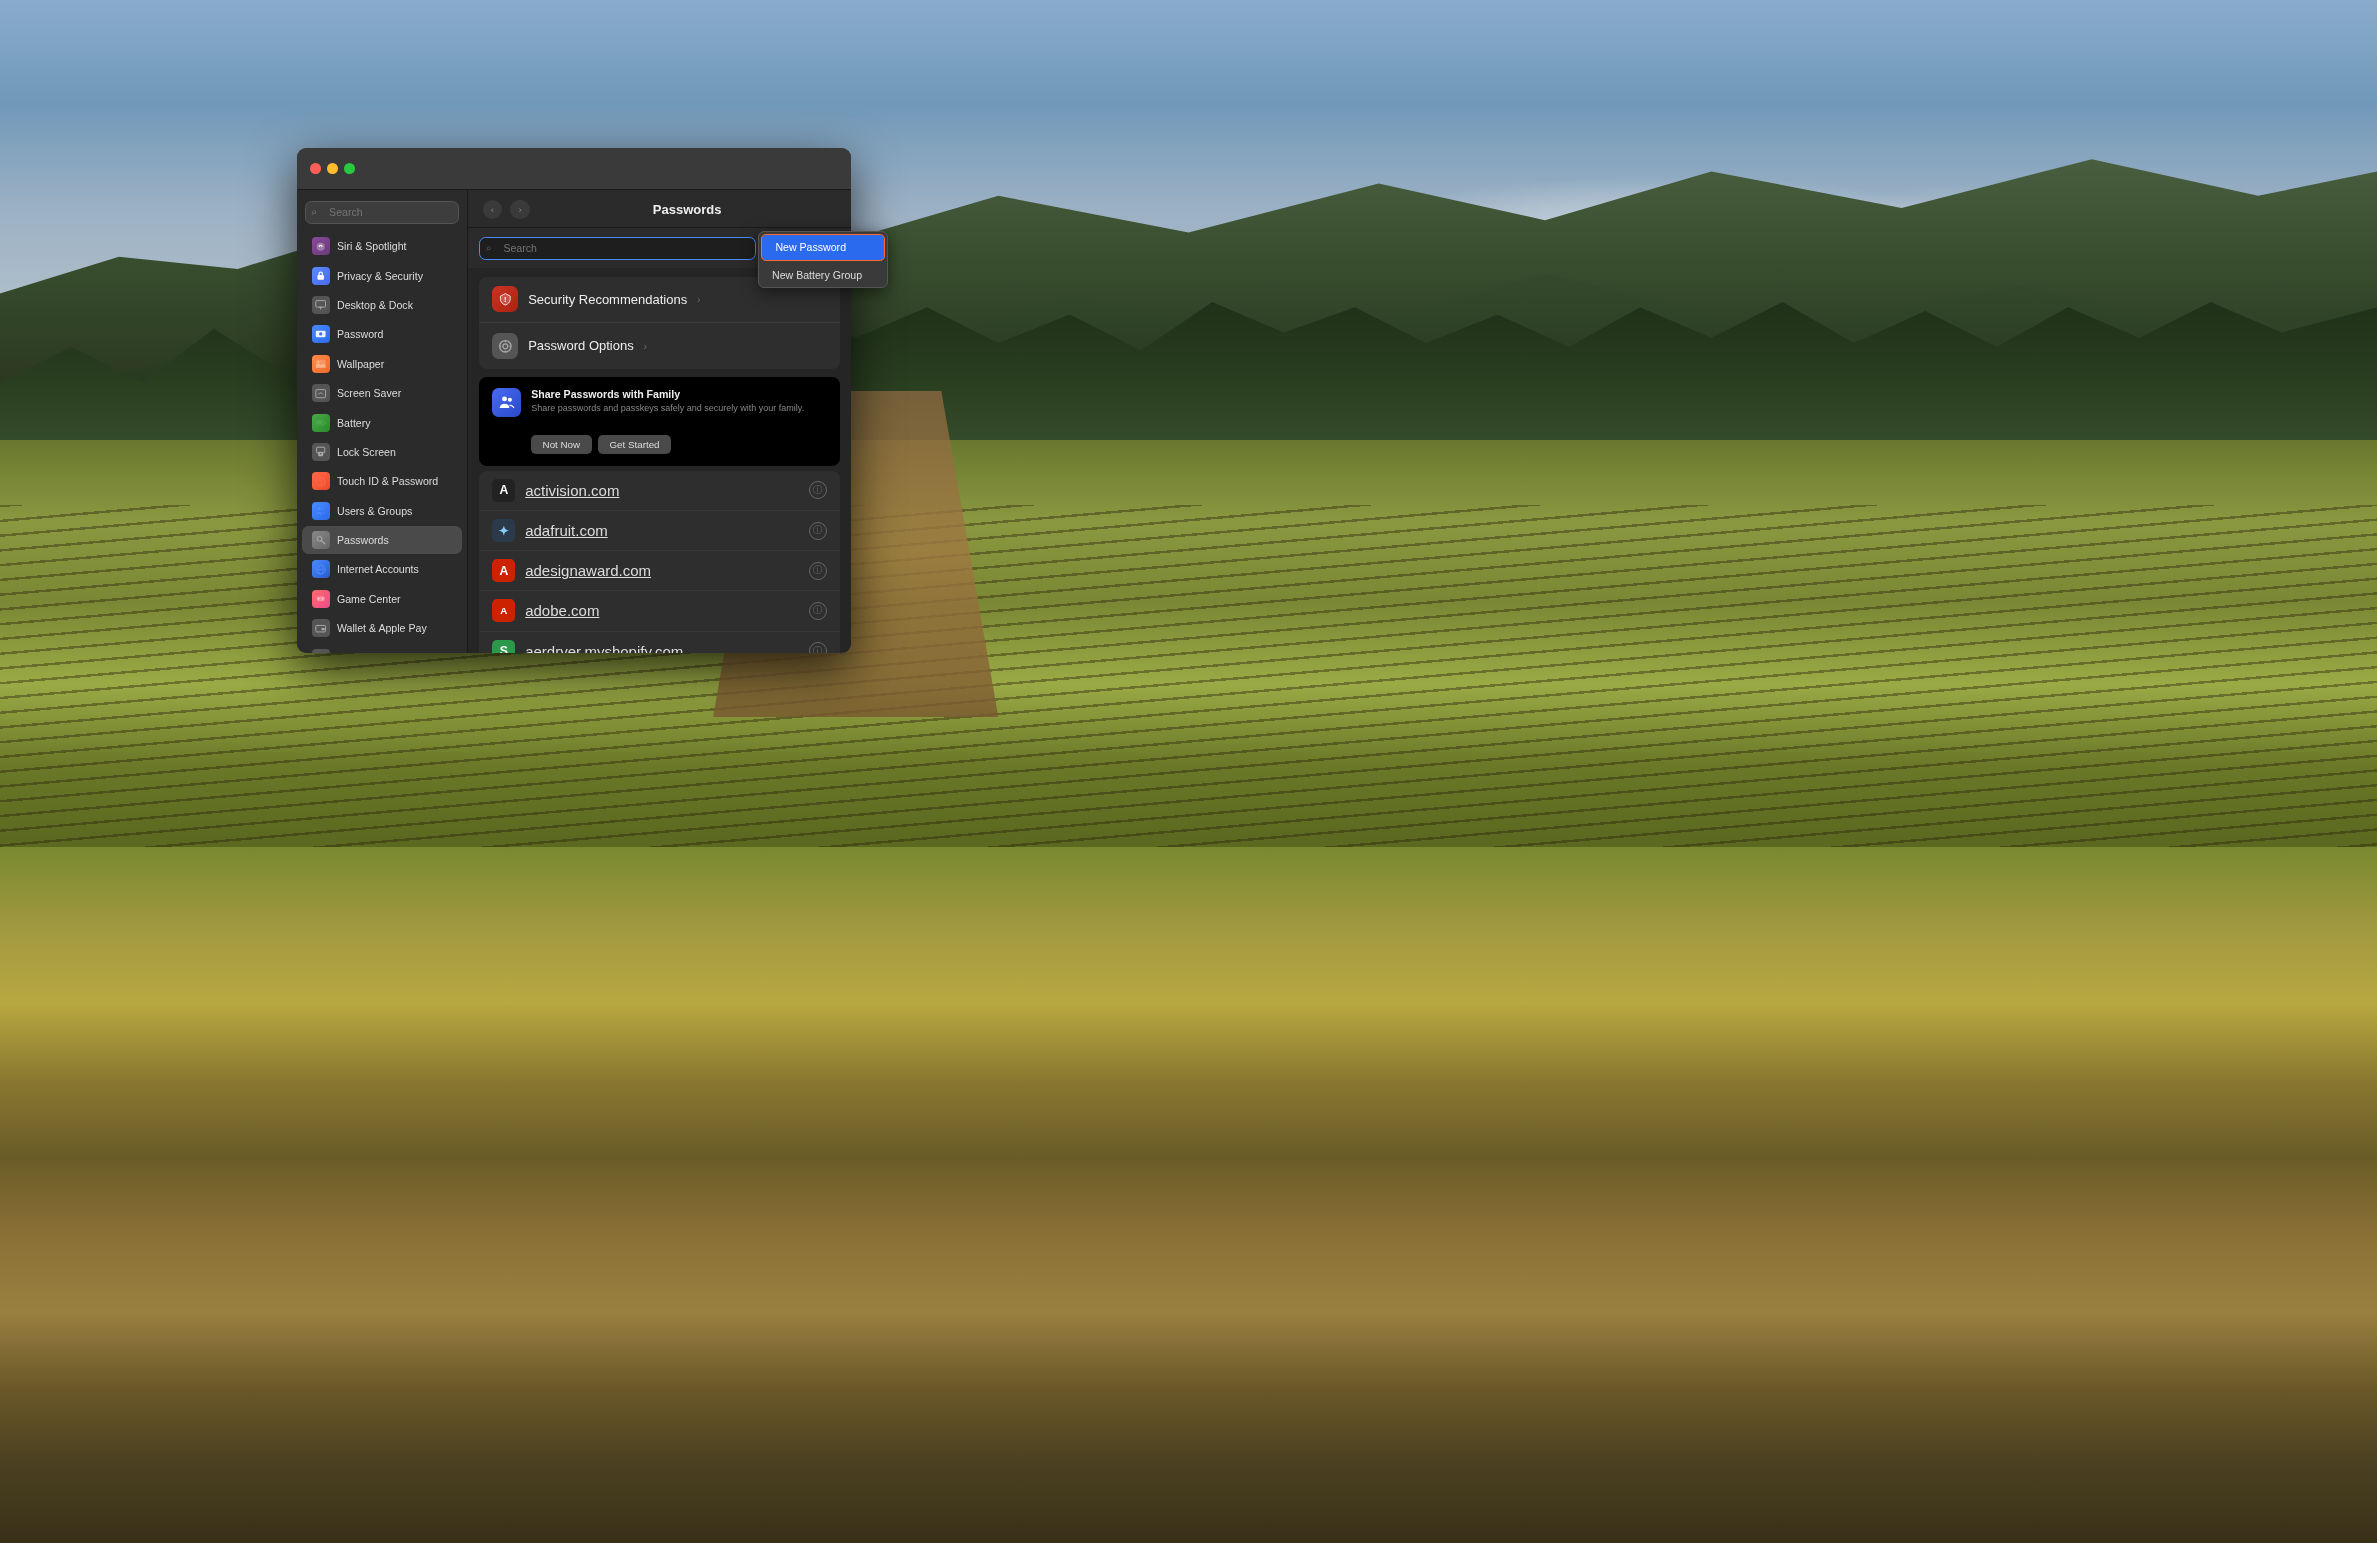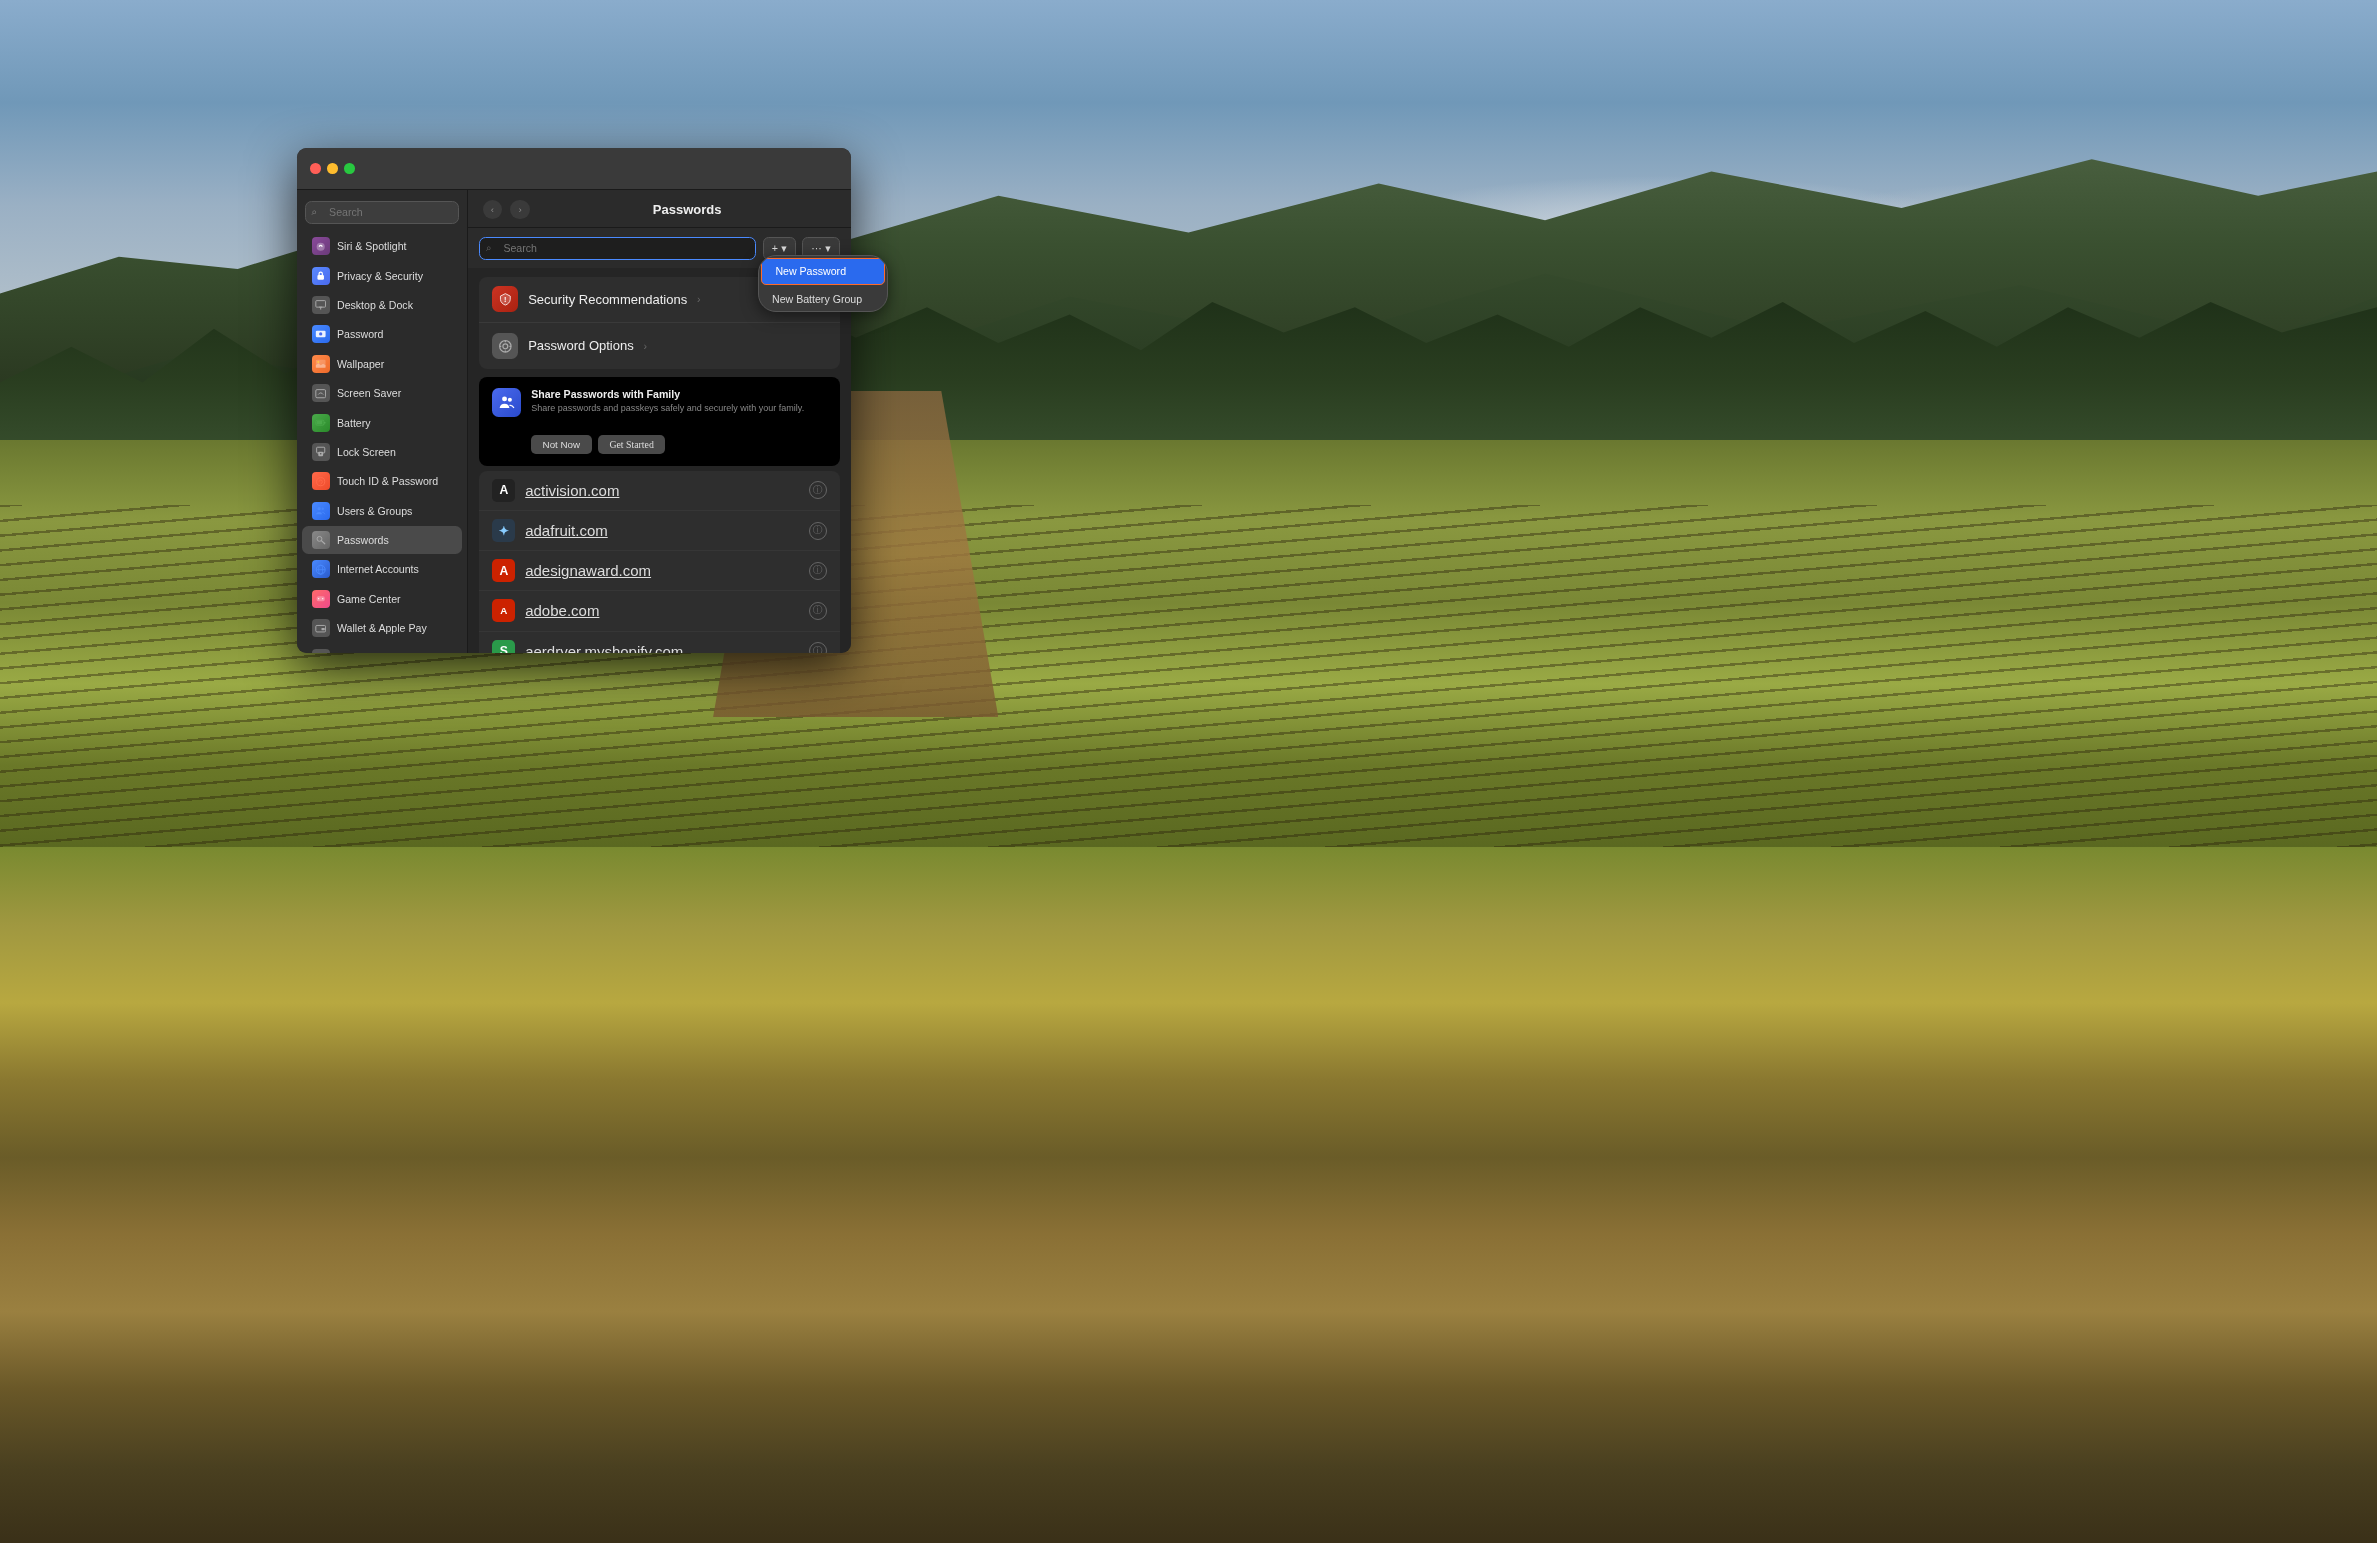--- a/index.html
+++ b/index.html
@@ -325,25 +325,25 @@
       cursor: pointer;
       display: flex;
       align-items: center;
       gap: 3.3px;
       white-space: nowrap;
     }
 
     
     .dropdown-menu {
       position: absolute;
-      top: 255px;
+      top: 231px;
       left: 758px;
       background: #3a3a3a;
       border: 0.8px solid #555;
-      border-radius: 18px;
+      border-radius: 6px;
       box-shadow: 0 3.3px 16.3px rgba(0,0,0,0.5);
       overflow: hidden;
       z-index: 100;
       min-width: 130px;
     }
 
     .dropdown-item {
       padding: 6.5px 13px;
       font-size: 10.6px;
       color: #ddd;
@@ -475,21 +475,20 @@
     }
 
     .btn-not-now {
       background: #4a4a4a;
       color: #ddd;
     }
 
     .btn-get-started {
       background: #4a4a4a;
       color: #ddd;
-      font-family: Liberation Serif, serif;
     }
 
     
     .pw-list-card {
       background: #2e2e2e;
       border-radius: 8.1px;
       margin: 4.9px 11.4px;
       overflow: hidden;
     }
 

